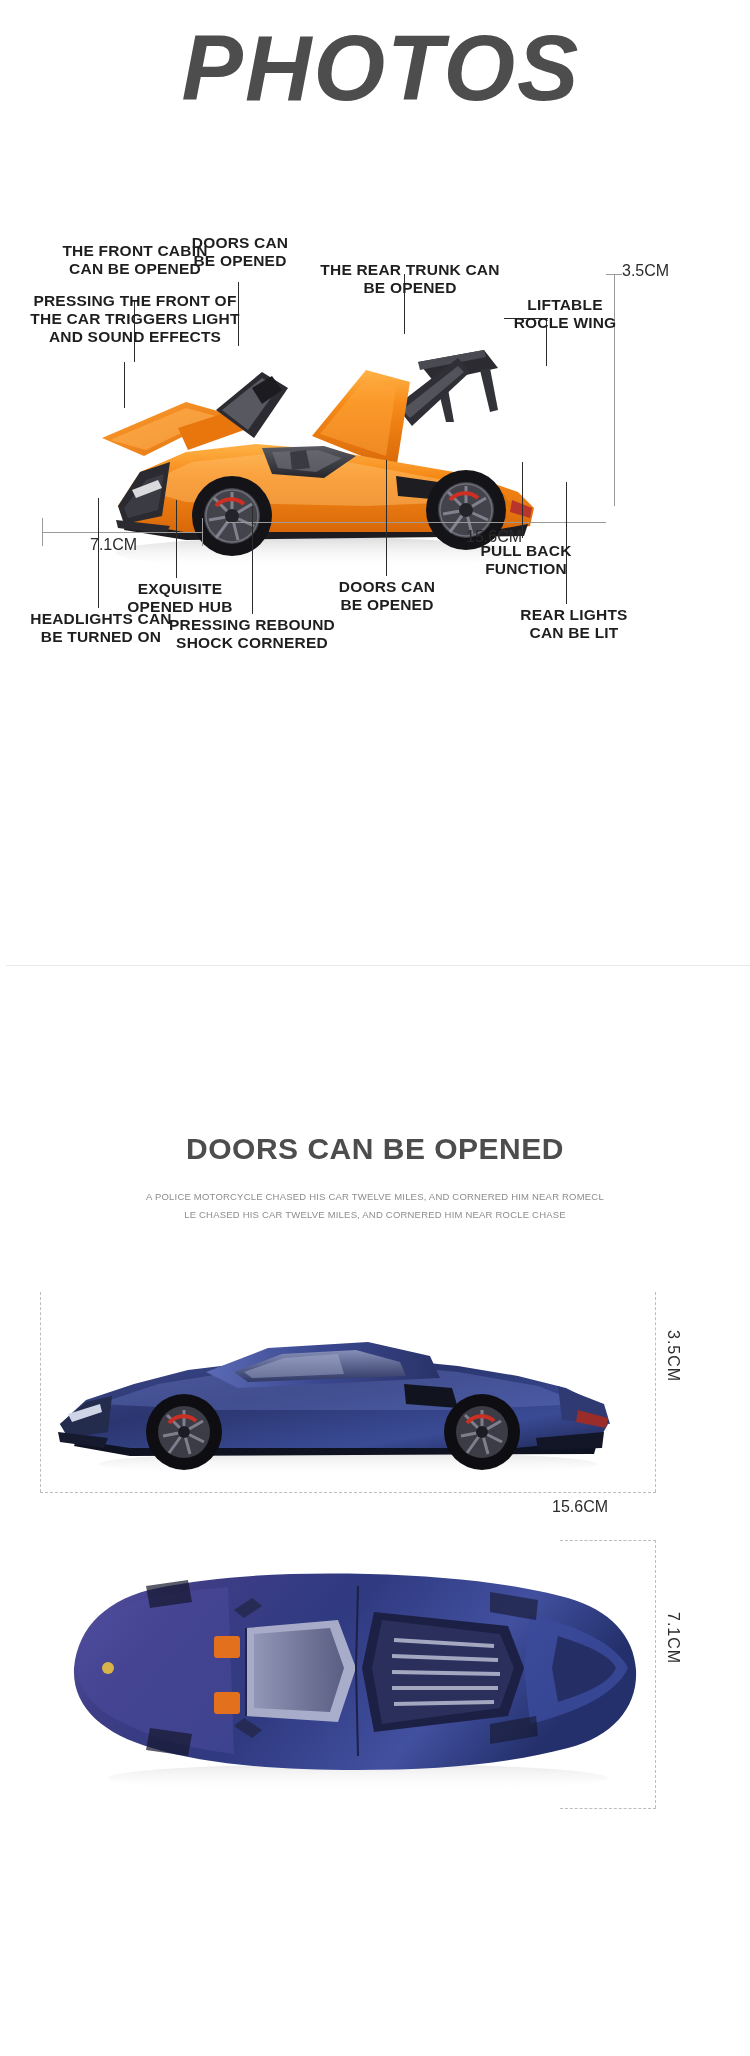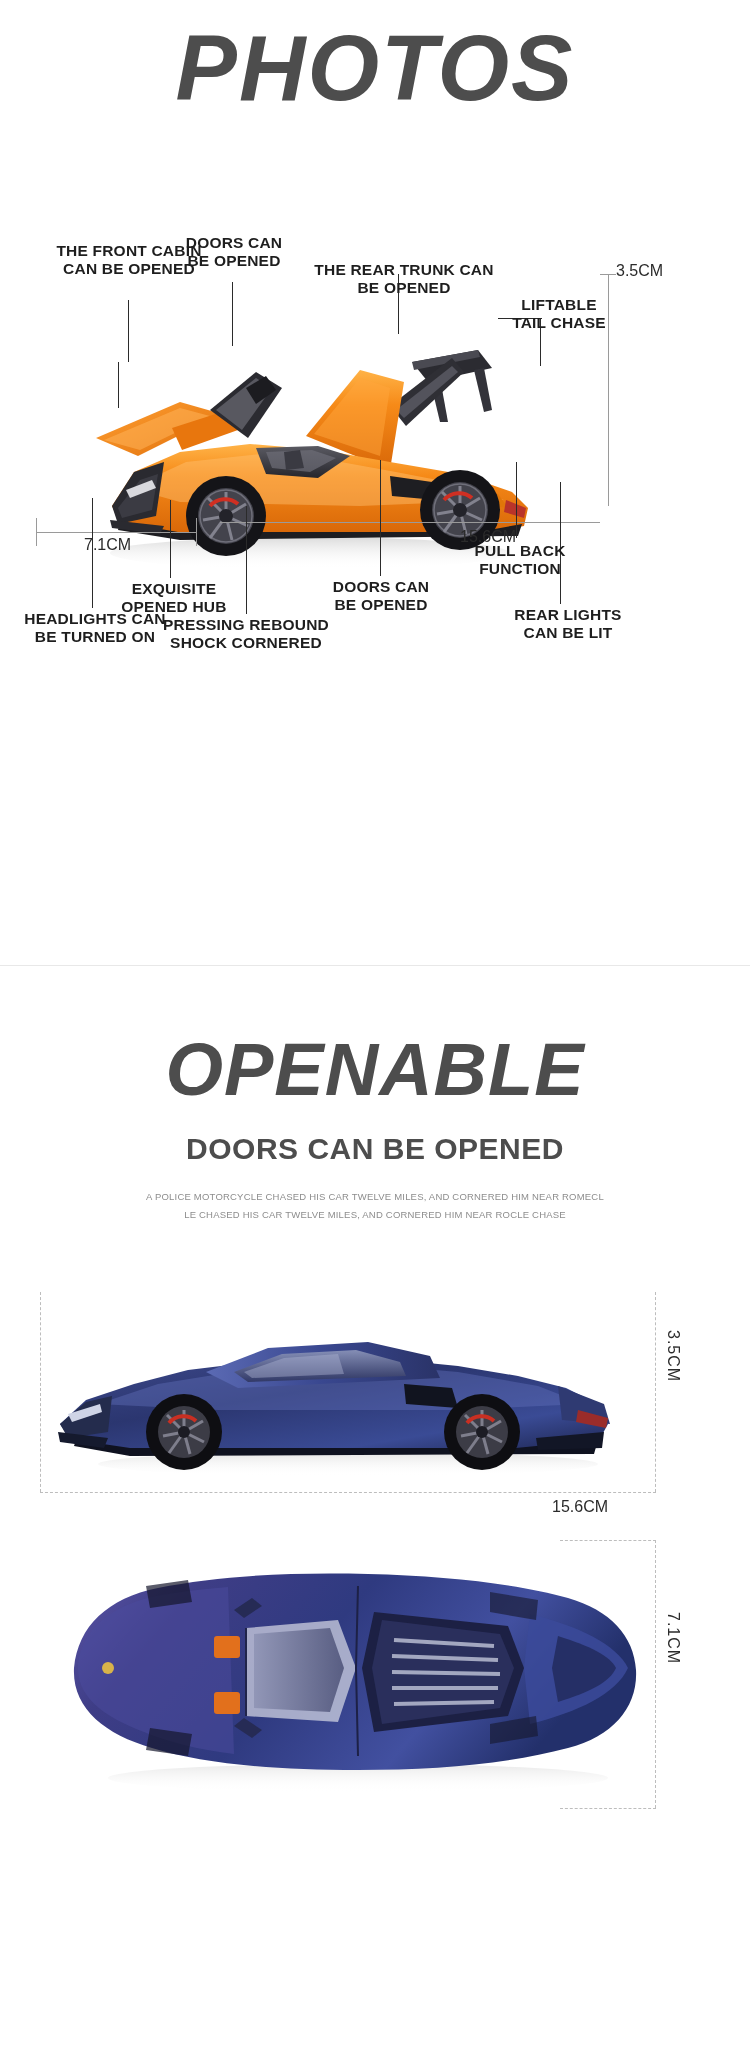--- a/index.html
+++ b/index.html
@@ -7,20 +7,21 @@
     width: 750px;
     background: #ffffff;
     font-family: "Liberation Sans", sans-serif;
   }
   .page {
     position: relative;
     width: 750px;
     height: 2056px;
     overflow: hidden;
     background: #ffffff;
+    padding-left: 6px;
   }
 
   
   .section1 { position: relative; width: 750px; height: 1000px; }
 
   .title-photos {
     position: absolute;
     top: 20px;
     left: 0;
     width: 750px;
@@ -301,29 +302,32 @@
       <div class="leader v" style="left:92px; top:248px; height:110px;"></div>
       <div class="leader v" style="left:170px; top:250px; height:78px;"></div>
       <div class="leader v" style="left:246px; top:256px; height:108px;"></div>
       <div class="leader v" style="left:380px; top:210px; height:116px;"></div>
       <div class="leader v" style="left:516px; top:212px; height:76px;"></div>
       <div class="leader v" style="left:560px; top:232px; height:122px;"></div>
 
       <div class="lbl c" style="left:14px; top:-8px; width:230px; white-space:pre-line;">THE FRONT CABIN
 CAN BE OPENED</div>
 
+      <div class="lbl c" style="left:6px; top:42px; width:246px; white-space:pre-line;">PRESSING THE FRONT OF
+THE CAR TRIGGERS LIGHT
+AND SOUND EFFECTS</div>
 
       <div class="lbl c" style="left:172px; top:-16px; width:124px; white-space:pre-line;">DOORS CAN
 BE OPENED</div>
 
       <div class="lbl c" style="left:314px; top:-26px; width:180px; white-space:pre-line;margin-top:37px;">THE REAR TRUNK CAN
 BE OPENED</div>
 
       <div class="lbl c" style="left:494px; top:46px; width:130px; white-space:pre-line;">LIFTABLE
-TAIL CHASE</div>
+ROCLE WING</div>
 
       <div class="lbl c" style="left:452px; top:292px; width:136px; white-space:pre-line;">PULL BACK
 FUNCTION</div>
 
       <div class="lbl c" style="left:480px; top:356px; width:176px; white-space:pre-line;">REAR LIGHTS
 CAN BE LIT</div>
 
       <div class="lbl c" style="left:318px; top:328px; width:126px; white-space:pre-line;">DOORS CAN
 BE OPENED</div>
 
@@ -335,21 +339,20 @@
 
       <div class="lbl c" style="left:4px; top:360px; width:182px; white-space:pre-line;">HEADLIGHTS CAN
 BE TURNED ON</div>
     </div>
 
     <div class="divider" style="top:965px;"></div>
   </div>
 
   <div class="section2">
 
-    <div class="title-openable">OPENABLE</div>
     <div class="subtitle-openable">DOORS CAN BE OPENED</div>
     <div class="desc-line" style="top:190px;">A POLICE MOTORCYCLE CHASED HIS CAR TWELVE MILES, AND CORNERED HIM NEAR ROMECL</div>
     <div class="desc-line" style="top:208px;">LE CHASED HIS CAR TWELVE MILES, AND CORNERED HIM NEAR ROCLE CHASE</div>
 
     <div class="photo2">
       <svg width="640" height="210" viewBox="0 0 640 210">
         <defs>
           <linearGradient id="blueBody" x1="0" y1="0" x2="1" y2="1">
             <stop offset="0%" stop-color="#3e4a8c"></stop>
             <stop offset="40%" stop-color="#2b3670"></stop>

